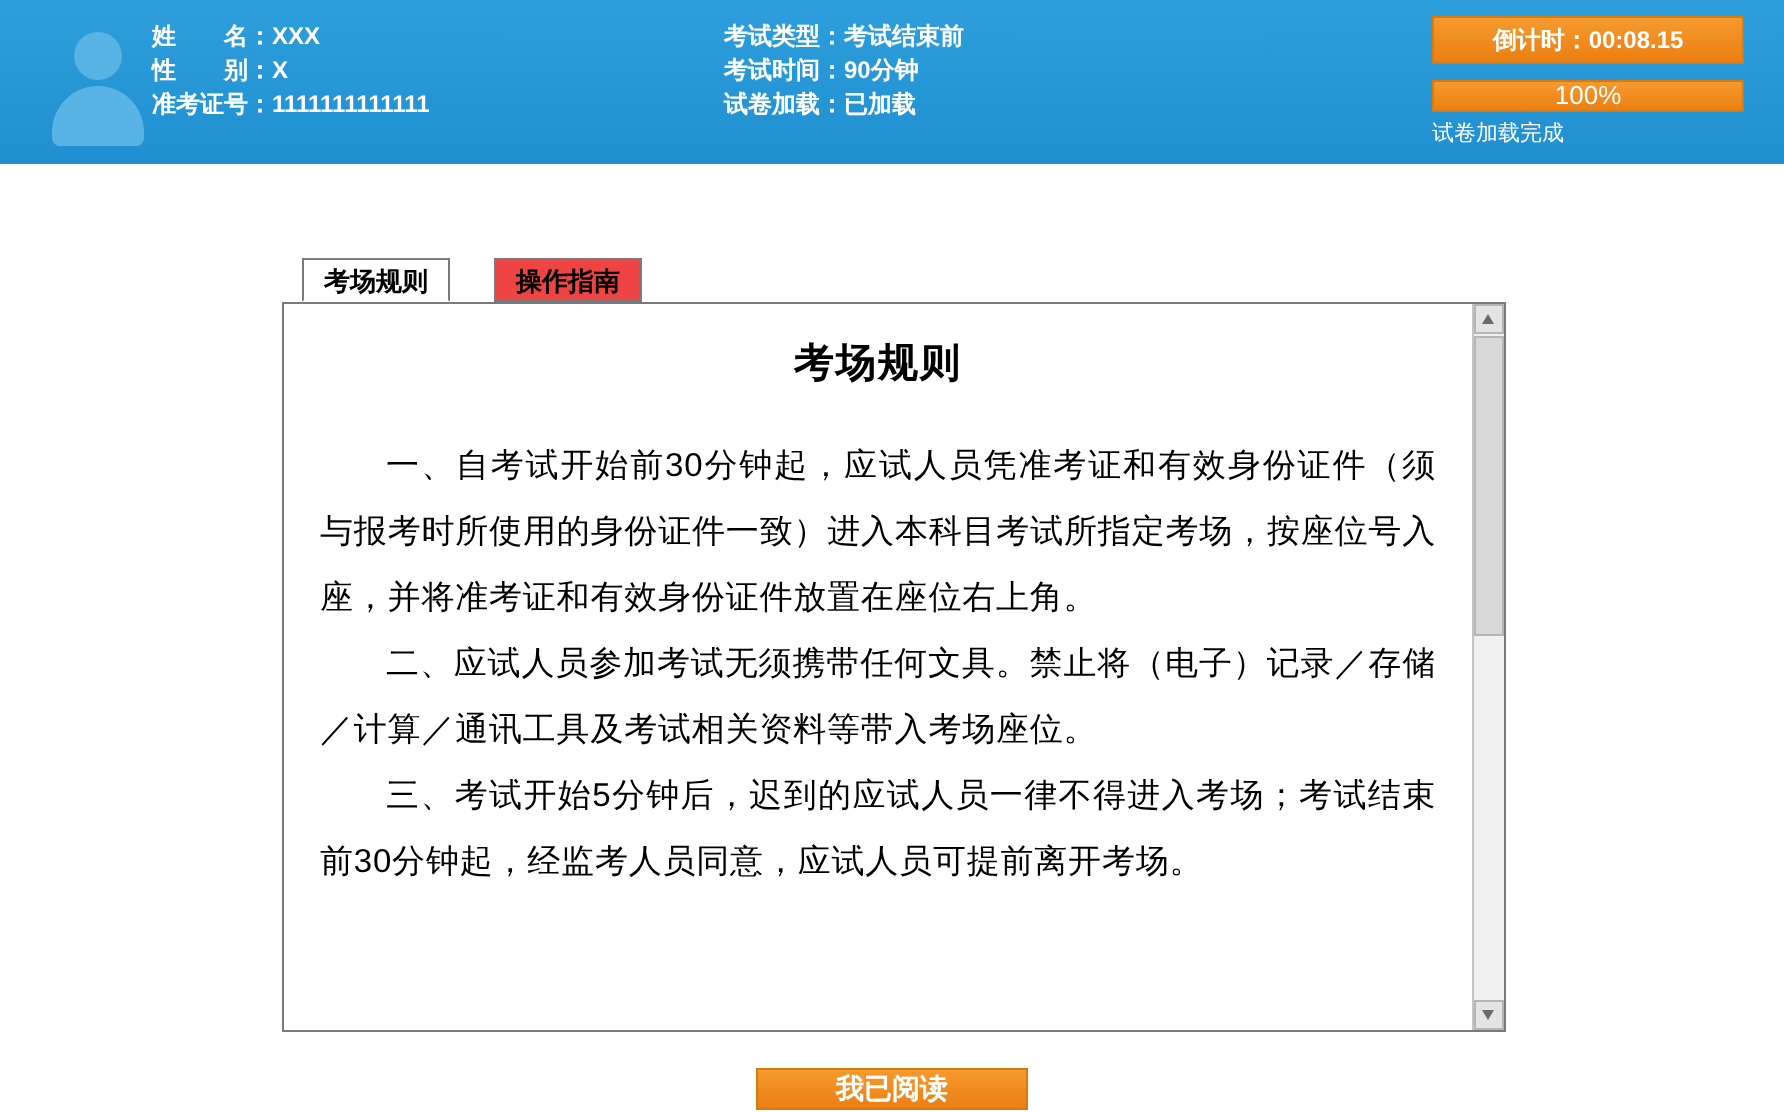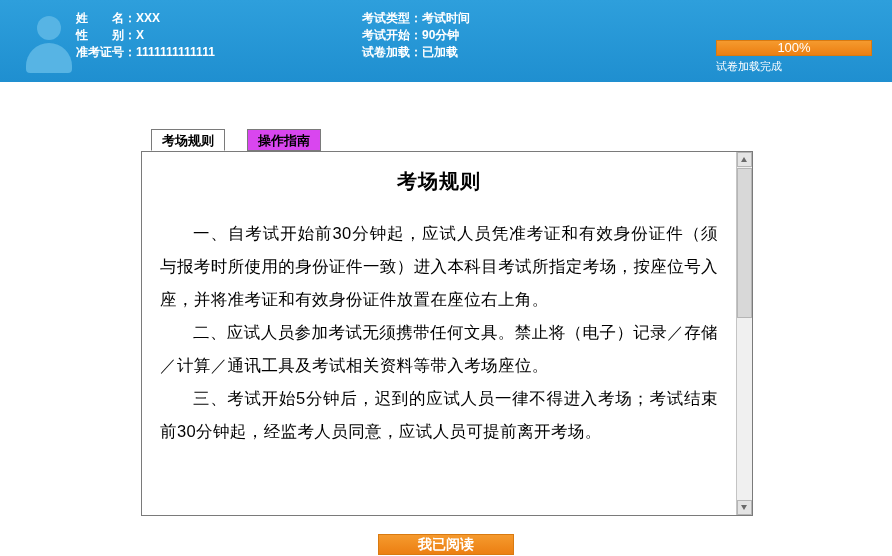--- a/index.html
+++ b/index.html
@@ -148,21 +148,21 @@
     position: absolute;
     top: 0;
     height: 22px;
     line-height: 21px;
     padding: 0 10px;
     font-size: 13px;
     font-weight: bold;
     color: #000000;
     border: 1px solid #7a7a7a;
     box-sizing: border-box;
-    background: #d946ef;
+    background: #ef4444;
     cursor: pointer;
     white-space: nowrap;
   }
   .tab.active {
     background: #ffffff;
     border-bottom: 1px solid #ffffff;
   }
   .tab-1 { left: 10px; }
   .tab-2 { left: 106px; }
 
@@ -290,30 +290,33 @@
       <div class="info-row">
         <span class="info-label">性　　别：</span><span class="info-value">X</span>
       </div>
       <div class="info-row">
         <span class="info-label">准考证号：</span><span class="info-value">1111111111111</span>
       </div>
     </div>
 
     <div class="info-col-2">
       <div class="info-row">
-        <span class="info-label">考试类型：</span><span class="info-value">考试时间</span>
-      </div>
-      <div class="info-row">
-        <span class="info-label">考试开始：</span><span class="info-value">90分钟</span>
+        <span class="info-label">考试类型：</span><span class="info-value">考试结束前</span>
+      </div>
+      <div class="info-row">
+        <span class="info-label">考试时间：</span><span class="info-value">90分钟</span>
       </div>
       <div class="info-row">
         <span class="info-label">试卷加载：</span><span class="info-value">已加载</span>
       </div>
     </div>
 
+    <div class="timer-box">
+      <span>倒计时：</span><span>00:08.15</span>
+    </div>
 
     <div class="progress-box">
       <span>100%</span>
     </div>
 
     <div class="progress-text">试卷加载完成</div>
 
   </div>
 </div>
 

